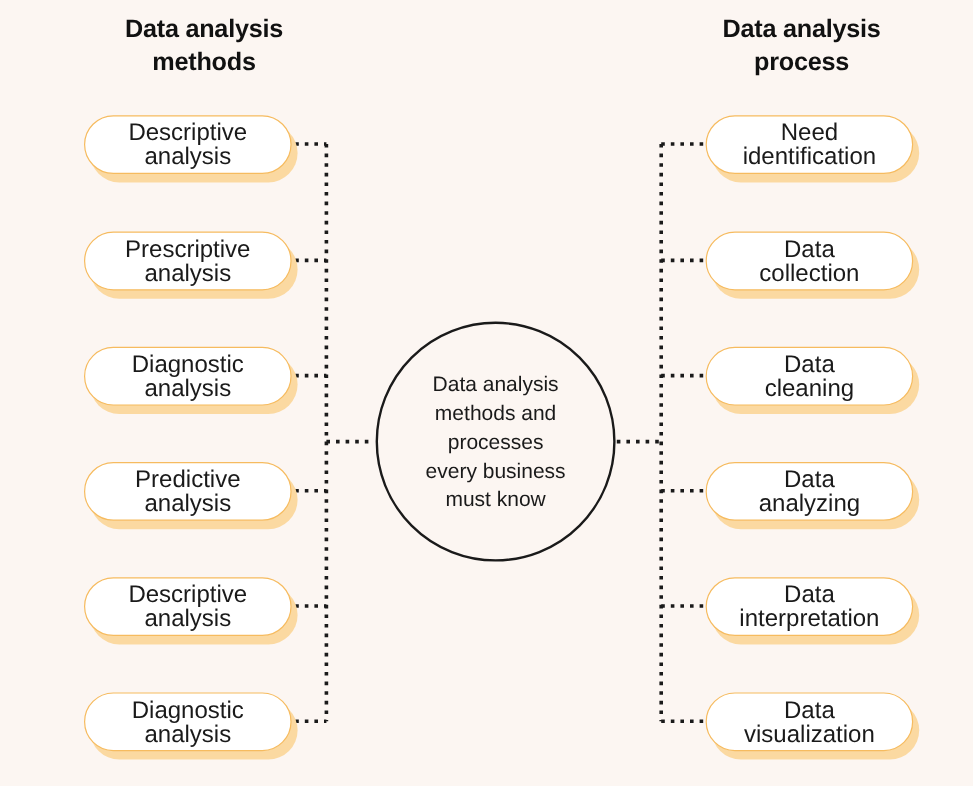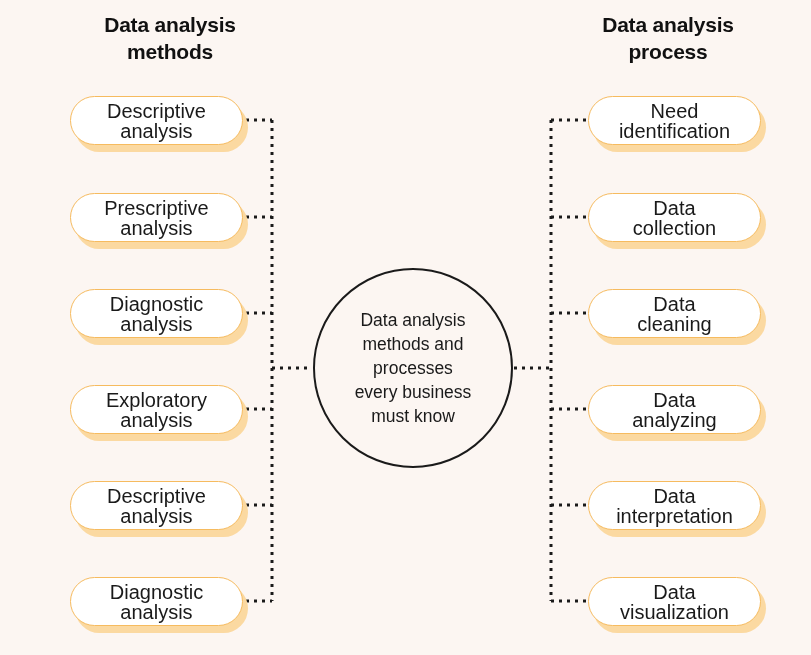--- a/index.html
+++ b/index.html
@@ -127,21 +127,21 @@
 
   <div class="col-title" id="title-right">Data analysis
 process</div>
 
   <div class="pill left" style="top:96px">Descriptive
 analysis</div>
   <div class="pill left" style="top:193px">Prescriptive
 analysis</div>
   <div class="pill left" style="top:289px">Diagnostic
 analysis</div>
-  <div class="pill left" style="top:385px">Exploratory
+  <div class="pill left" style="top:385px">Predictive
 analysis</div>
   <div class="pill left" style="top:481px">Descriptive
 analysis</div>
   <div class="pill left" style="top:577px">Diagnostic
 analysis</div>
 
   <div class="pill right" style="top:96px">Need
 identification</div>
   <div class="pill right" style="top:193px">Data
 collection</div>

